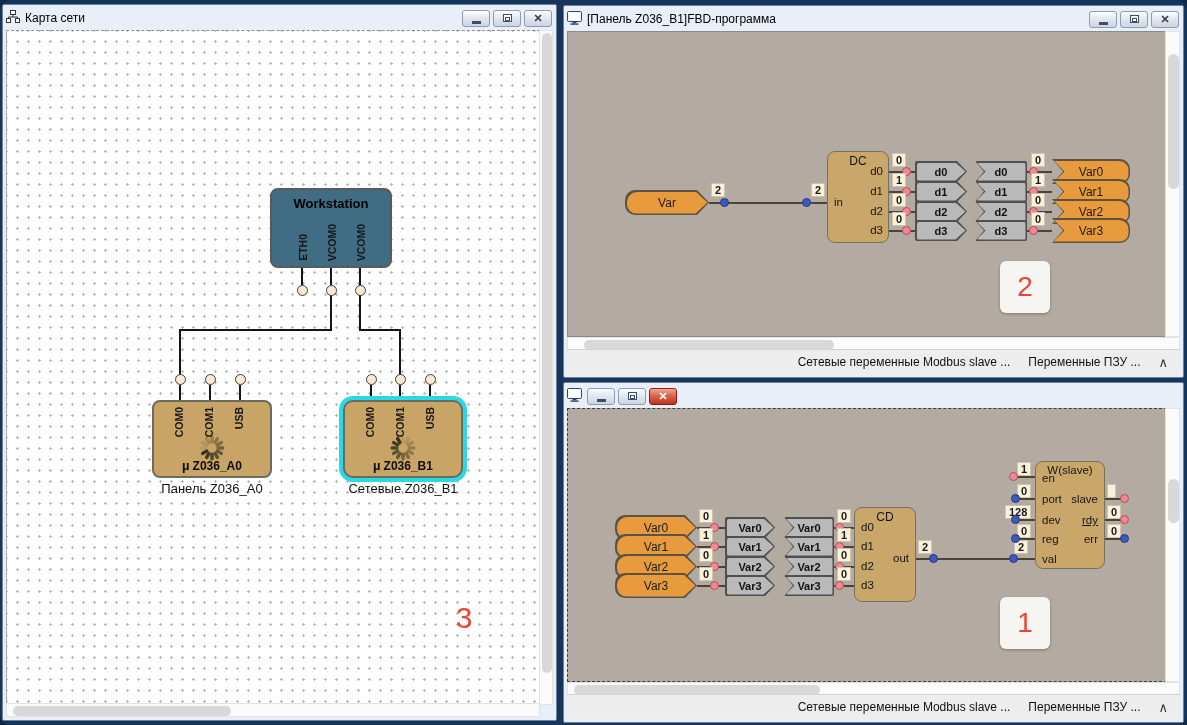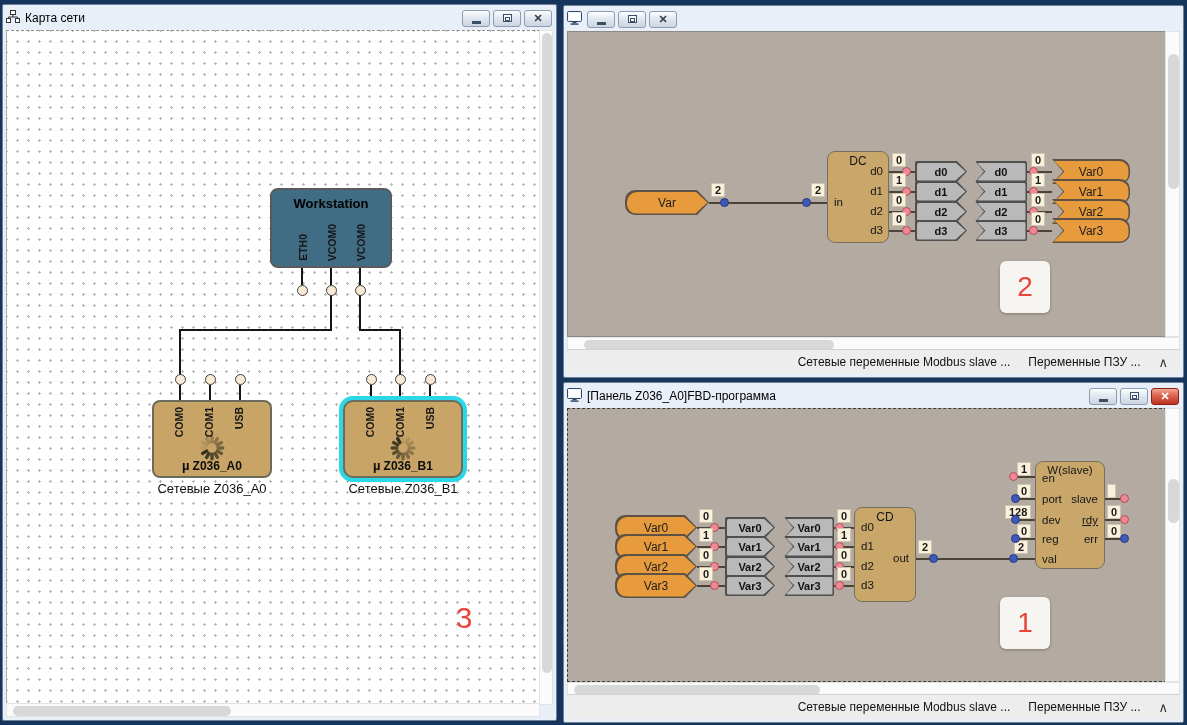--- a/index.html
+++ b/index.html
@@ -1,16 +1,16 @@
 <!DOCTYPE html>
 <html><head>
 <meta charset="utf-8">
 <style>
   html,body{margin:0;padding:0;background:#0f2947;}
-  .screen{position:relative;width:1187px;height:725px;background:#16355c;font-family:"Liberation Sans",sans-serif;overflow:hidden;}
+  .screen{position:relative;width:1187px;height:725px;background:#16355c;font-family:"Liberation Sans",sans-serif;overflow:hidden;border-radius:11px;}
   
   .win{position:absolute;background:#e9eff8;border:1px solid #6f8196;border-radius:2px;box-sizing:border-box;}
   .titlebar{position:absolute;left:3px;right:3px;top:2px;height:22px;display:flex;align-items:center;gap:5px;font-size:12px;color:#000;}
   .ttext{flex:1 1 auto;white-space:nowrap;overflow:hidden;}
   .wbtns{display:flex;gap:3px;padding-right:1px;}
   .wbtn{width:28px;height:17px;border:1px solid #8b9cb3;border-radius:3px;background:linear-gradient(#fefefe,#e4eaf1 40%,#ccd4e0);display:flex;align-items:center;justify-content:center;cursor:pointer;box-sizing:border-box;}
   .wbtn.red{background:linear-gradient(#f2a695,#dd6a54 40%,#bd3120);border-color:#8c2013;}
   .g-min{width:9px;height:3px;background:#3c4f67;margin-top:8px;}
   .g-max{width:9px;height:8px;border:1px solid #3c4f67;box-sizing:border-box;position:relative;background:#f4f7fb;}
   .g-max::after{content:"";position:absolute;left:1.5px;top:1.5px;width:3px;height:2.5px;border:1px solid #3c4f67;}
@@ -139,21 +139,21 @@
                 <rect x="-1.7" y="-12.5" width="3.4" height="8" rx="1.7" transform="rotate(150)" fill="#35321f" opacity="0.75"></rect>
                 <rect x="-1.7" y="-12.5" width="3.4" height="8" rx="1.7" transform="rotate(180)" fill="#35321f" opacity="0.83"></rect>
                 <rect x="-1.7" y="-12.5" width="3.4" height="8" rx="1.7" transform="rotate(210)" fill="#35321f" opacity="0.92"></rect>
                 <rect x="-1.7" y="-12.5" width="3.4" height="8" rx="1.7" transform="rotate(240)" fill="#35321f" opacity="1.00"></rect>
                 <rect x="-1.7" y="-12.5" width="3.4" height="8" rx="1.7" transform="rotate(270)" fill="#35321f" opacity="0.08"></rect>
                 <rect x="-1.7" y="-12.5" width="3.4" height="8" rx="1.7" transform="rotate(300)" fill="#35321f" opacity="0.16"></rect>
                 <rect x="-1.7" y="-12.5" width="3.4" height="8" rx="1.7" transform="rotate(330)" fill="#35321f" opacity="0.25"></rect>
               </svg></span>
           <div class="pname"><b class="mu">µ</b><span>Z036_A0</span></div>
         </div>
-        <div class="ncap" style="left:125px;top:450px;width:160px;">Сетевые Z036_A0</div>
+        <div class="ncap" style="left:125px;top:450px;width:160px;">Панель Z036_A0</div>
 
         <i class="pcirc" style="left:359px;top:343px;"></i>
         <i class="pcirc" style="left:388px;top:343px;"></i>
         <i class="pcirc" style="left:418px;top:343px;"></i>
         <div class="node panel selected" style="left:336px;top:369px;width:120px;height:78px;">
           <span class="vlab" style="left:20px;">COM0</span>
           <span class="vlab" style="left:50px;">COM1</span>
           <span class="vlab" style="left:80px;">USB</span>
           <span class="spinner" style="left:44px;top:32px;"><svg width="28" height="28" viewBox="-14 -14 28 28">
                 <rect x="-1.7" y="-12.5" width="3.4" height="8" rx="1.7" transform="rotate(0)" fill="#35321f" opacity="0.08"></rect>
@@ -185,20 +185,21 @@
   </section>
 
   <section class="win" style="left:563px;top:5px;width:621px;height:373px;">
     <header class="titlebar">
       <span><svg width="15" height="14" viewBox="0 0 15 14">
             <rect x="0.5" y="0.5" width="14" height="10" rx="1" fill="#eef4fb" stroke="#2c4a68"></rect>
             <rect x="2" y="2" width="11" height="7" fill="#ffffff"></rect>
             <rect x="5.5" y="11" width="4" height="1.4" fill="#2c4a68"></rect>
             <rect x="3.5" y="12.4" width="8" height="1.4" fill="#2c4a68"></rect>
           </svg></span>
+      <span class="ttext">[Панель Z036_B1]FBD-программа</span>
       <span class="wbtns">
         <span class="wbtn">
             <i class="g-min"></i>
           </span>
         <span class="wbtn">
             <i class="g-max"></i>
           </span>
         <span class="wbtn">
             <i class="g-close">✕</i>
           </span>
@@ -319,21 +320,20 @@
   </section>
 
   <section class="win" style="left:563px;top:382px;width:621px;height:341px;">
     <header class="titlebar">
       <span><svg width="15" height="14" viewBox="0 0 15 14">
             <rect x="0.5" y="0.5" width="14" height="10" rx="1" fill="#eef4fb" stroke="#2c4a68"></rect>
             <rect x="2" y="2" width="11" height="7" fill="#ffffff"></rect>
             <rect x="5.5" y="11" width="4" height="1.4" fill="#2c4a68"></rect>
             <rect x="3.5" y="12.4" width="8" height="1.4" fill="#2c4a68"></rect>
           </svg></span>
-      <span class="ttext">[Панель Z036_A0]FBD-программа</span>
       <span class="wbtns">
         <span class="wbtn">
             <i class="g-min"></i>
           </span>
         <span class="wbtn">
             <i class="g-max"></i>
           </span>
         <span class="wbtn red">
             <i class="g-close">✕</i>
           </span>

